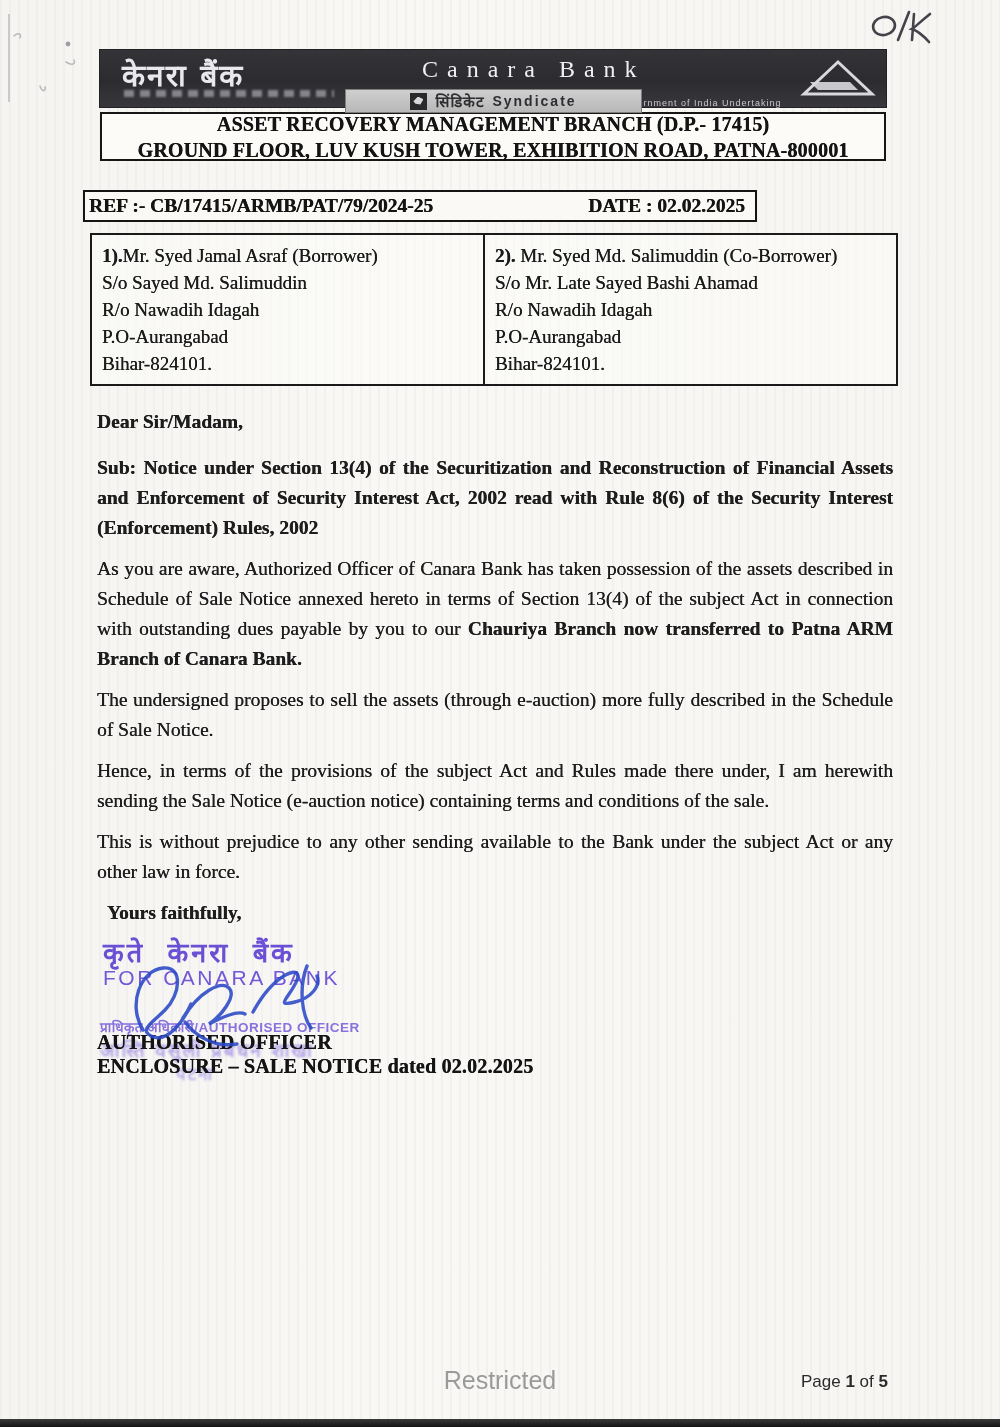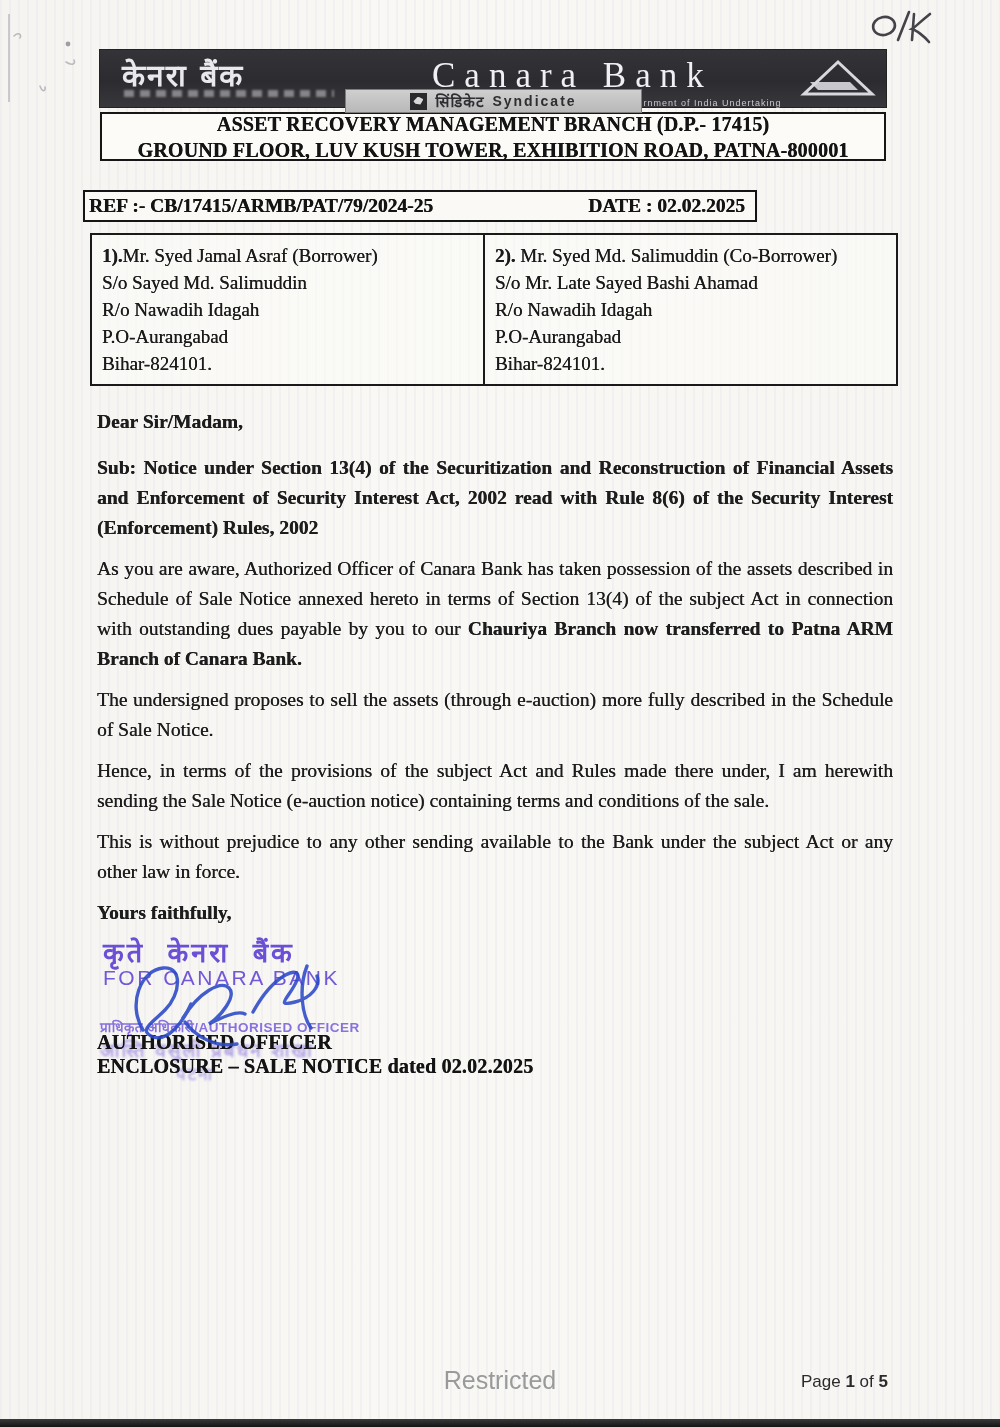--- a/index.html
+++ b/index.html
@@ -33,22 +33,22 @@
     color:#e9e8ec; font-size:30px; font-weight:bold;
     letter-spacing:2px; filter:blur(.7px);
     font-family:"DejaVu Sans", sans-serif;
   }
   .bank-tagline-blur{
     position:absolute; left:24px; top:40px; width:210px; height:7px;
     background:repeating-linear-gradient(90deg,#9b9aa0 0 10px, transparent 10px 16px);
     filter:blur(1.3px); opacity:.8;
   }
   .bank-english{
-    position:absolute; left:332px; top:6px;
-    color:#f0eff3; font-size:35px; letter-spacing:9px;
+    position:absolute; left:322px; top:6px;
+    color:#f0eff3; font-size:24px; letter-spacing:9px;
     font-family:"Liberation Serif", serif; filter:blur(.5px);
   }
   .bank-subtitle{
     position:absolute; left:508px; top:48px;
     color:#c9c8ce; font-size:9px; letter-spacing:1px;
     font-family:"Liberation Sans", sans-serif; filter:blur(.5px);
   }
   .bank-logo{ position:absolute; right:8px; top:6px; }
 
   
@@ -118,21 +118,21 @@
   
   .letter{
     position:absolute; left:97px; top:407px; width:796px;
     font-size:19.5px; line-height:30px; color:#1d1d1d;
     text-shadow:.25px 0 0 currentColor;
   }
   .letter p{ margin-bottom:11px; text-align:justify; }
   .salutation{ font-weight:bold; }
   .subject{ font-weight:bold; }
   .bold-seg{ font-weight:bold; }
-  .closing{ font-weight:bold; }
+  .closing{ font-weight:bold;margin-left:10px; }
 
   
   .stamp-hindi{
     position:absolute; left:103px; top:933px;
     color:#6a50d4; font-size:27px; font-weight:bold; letter-spacing:3px; word-spacing:10px;
     font-family:"DejaVu Sans", sans-serif; filter:blur(.5px); z-index:2;
   }
   .stamp-english{
     position:absolute; left:103px; top:966px;
     color:#7258d8; font-size:21px; letter-spacing:2.5px;

